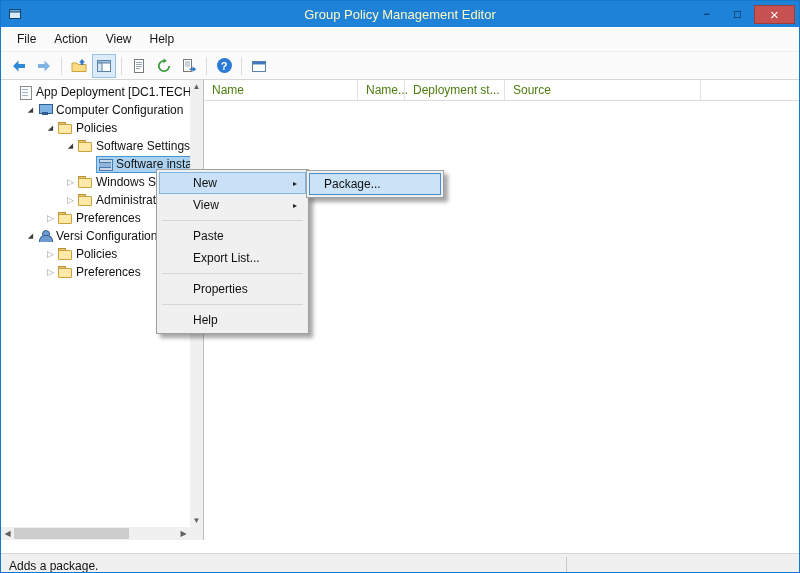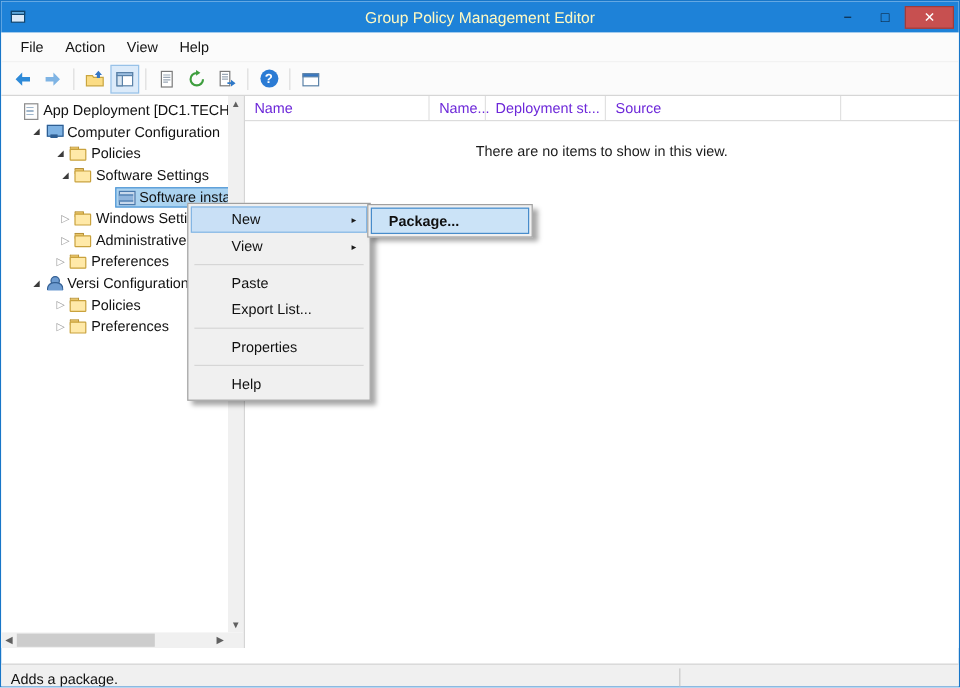--- a/index.html
+++ b/index.html
@@ -46,21 +46,21 @@
   .help-glyph {
     width: 15px; height: 15px; border-radius: 50%; background: #2B7BD4; color: #fff;
     display: flex; align-items: center; justify-content: center; font-size: 11px; font-weight: bold;
   }
   
   .main { position: absolute; top: 79px; left: 0; right: 0; bottom: 32px; display: flex; }
   .tree-pane { position: relative; width: 203px; flex: none; border-right: 1px solid #BFBFBF; background: #fff; }
   .tree-view { position: absolute; left: 0; top: 0; right: 13px; bottom: 13px; overflow: hidden; padding-top: 3px; }
   .tree-row { height: 18px; display: flex; align-items: center; white-space: nowrap; }
   .lvl0 { padding-left: 4px; }  .lvl1 { padding-left: 24px; }
-  .lvl2 { padding-left: 44px; } .lvl3 { padding-left: 48px; } .lvl4 { padding-left: 84px; }
+  .lvl2 { padding-left: 44px; } .lvl3 { padding-left: 64px; } .lvl4 { padding-left: 84px; }
   .arrow { width: 11px; flex: none; text-align: center; font-size: 7px; color: #3C3C3C; }
   .arrow.col { font-size: 9px; color: #9A9A9A; }
   .row-content { display: inline-flex; align-items: center; height: 17px; padding: 0 3px 0 1px; border: 1px solid transparent; }
   .tree-row.selected .row-content { background: #ABD3F0; border: 1px solid #4B94D4; }
   .tlabel { padding-left: 1px; }
   
   .ticon { width: 14px; height: 12px; position: relative; flex: none; margin-right: 3px; }
   .ticon.folder::before { content:""; position:absolute; left:0; top:0; width:6px; height:4px;
     background:#E8C56A; border:1px solid #B8933B; border-bottom:none; border-radius:1px 1px 0 0; }
   .ticon.folder::after { content:""; position:absolute; left:0; top:2px; right:0; bottom:0;
@@ -86,21 +86,21 @@
   .hscroll { position:absolute; left:0; bottom:0; right:13px; height:13px; background:#F0F0F0; }
   .sb-btn { width:13px; height:13px; display:flex; align-items:center; justify-content:center;
     font-size:8px; color:#606060; flex:none; }
   .hscroll .sb-btn { position:absolute; top:0; }
   .hscroll .sb-btn.left { left:0; } .hscroll .sb-btn.right { right:0; }
   .h-thumb { position:absolute; left:13px; top:1px; width:115px; height:11px; background:#CDCDCD; }
   .sb-corner { position:absolute; right:0; bottom:0; width:13px; height:13px; background:#F0F0F0; }
   
   .list-pane { flex: 1; background: #fff; position: relative; }
   .list-header { height: 21px; display: flex; border-bottom: 1px solid #DCDCDC; }
-  .hcell { padding: 3px 4px 0 8px; border-right: 1px solid #E1E1E1; color: #6d28d9; flex: none; }
+  .hcell { padding: 3px 4px 0 8px; border-right: 1px solid #E1E1E1; color: #4d7c0f; flex: none; }
   .hcell.c0 { width: 154px; } .hcell.c1 { width: 47px; } .hcell.c2 { width: 100px; } .hcell.c3 { width: 196px; }
   .hcell.fill { flex: 1; border-right: none; }
   .empty-msg { margin-top: 18px; text-align: center; color: #1A1A1A; }
   
   .statusbar { position: absolute; left: 0; right: 0; bottom: 0; height: 19px;
     background: #F0F0F0; border-top: 1px solid #D5D5D5; }
   .status-text { position: absolute; left: 8px; top: 5px; }
   .status-sep { position: absolute; left: 565px; top: 3px; height: 17px; width: 1px; background: #C9C9C9; }
   
   .context-menu {
@@ -112,21 +112,21 @@
     padding: 0 8px 0 33px; border: 1px solid transparent; color: #101010; }
   .menu-item.hl { background: #C9E0F6; border: 1px solid #84B6E4; }
   .sub-arrow { position: absolute; right: 8px; font-size: 8px; color: #1A1A1A; }
   .menu-sep { height: 1px; background: #D6D6D6; margin: 4px 3px; }
   .submenu {
     position: absolute; left: 305px; top: 169px; width: 138px;
     background: #F0F0F0; border: 1px solid #A0A0A0; padding: 2px;
     box-shadow: 4px 4px 4px rgba(0,0,0,0.35); z-index: 21;
   }
   .submenu .menu-item { padding-left: 14px; }
-  .submenu .menu-item.hl2 { background: #CBE3F7; border: 1px solid #478CCB; font-weight: bold; }
+  .submenu .menu-item.hl2 { background: #CBE3F7; border: 1px solid #478CCB; }
 </style>
 </head>
 <body>
 
 <div class="window">
 
   <div class="titlebar">
     <span class="win-icon">
       <svg width="16" height="16" viewBox="0 0 16 16">
         <rect x="2.5" y="3.5" width="11" height="9" fill="#D9E9F8" stroke="#10456F"></rect>
@@ -314,21 +314,20 @@
     </div>
 
     <div class="list-pane">
       <div class="list-header">
         <span class="hcell c0">Name</span>
         <span class="hcell c1">Name...</span>
         <span class="hcell c2">Deployment st...</span>
         <span class="hcell c3">Source</span>
         <span class="hcell fill"></span>
       </div>
-      <div class="empty-msg">There are no items to show in this view.</div>
     </div>
   </div>
 
   <div class="statusbar">
     <span class="status-text">Adds a package.</span>
     <span class="status-sep"></span>
   </div>
 
   <div class="context-menu">
     <div class="menu-item hl">

